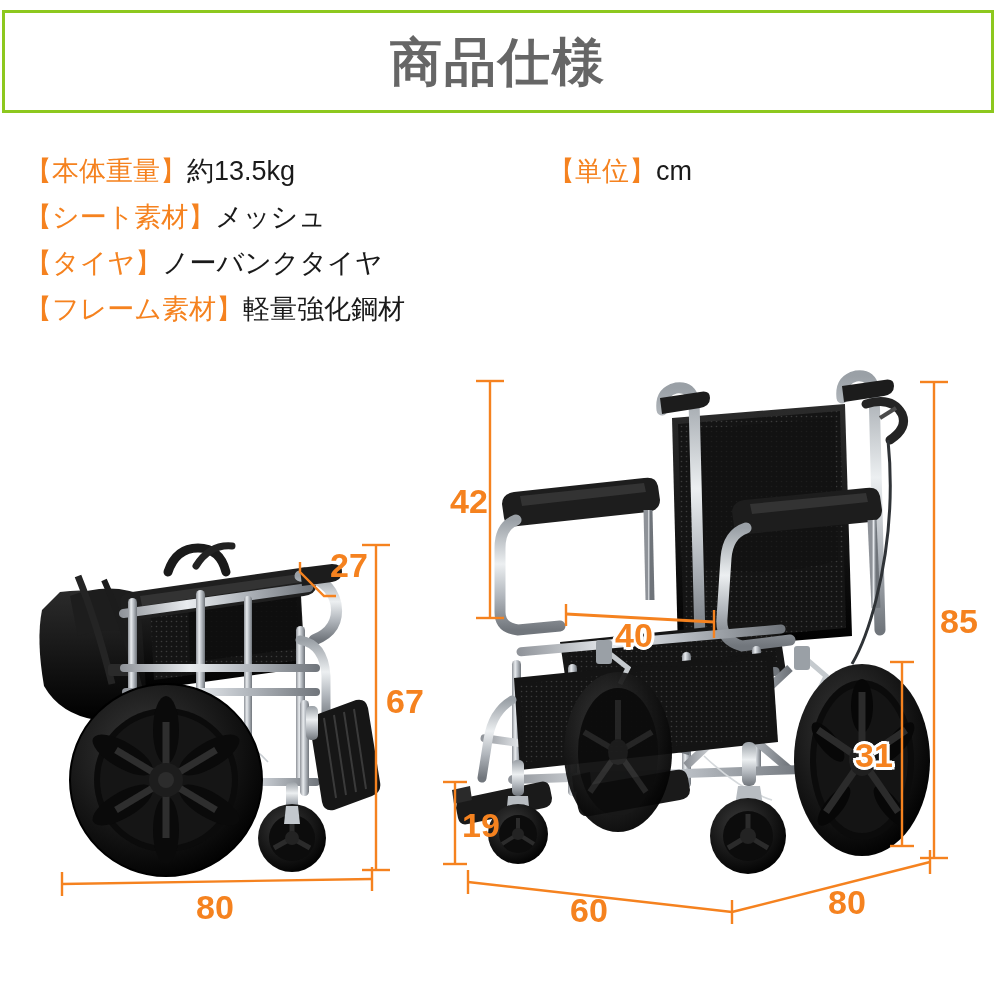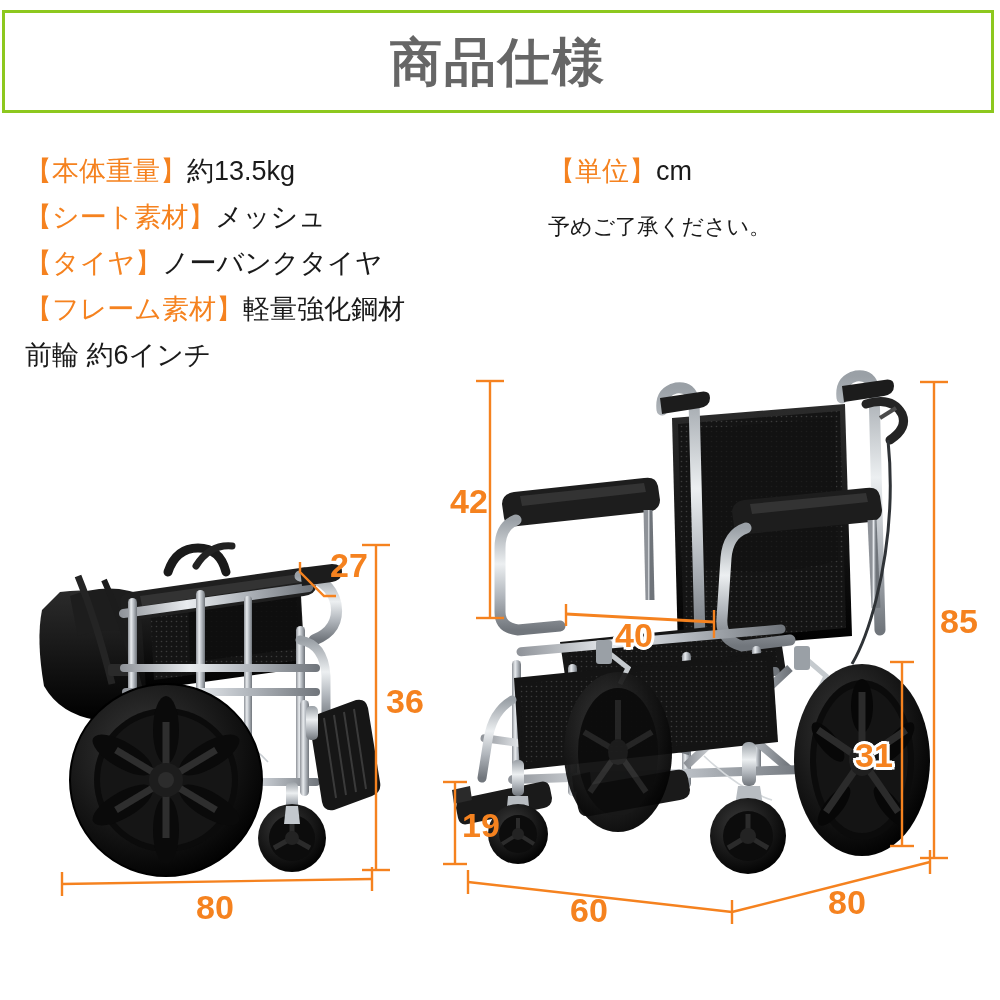--- a/index.html
+++ b/index.html
@@ -118,31 +118,27 @@
     </div>
     <div class="spec-line">
       <span class="key">【シート素材】</span><span class="val">メッシュ</span>
     </div>
     <div class="spec-line">
       <span class="key">【タイヤ】</span><span class="val">ノーバンクタイヤ</span>
     </div>
     <div class="spec-line">
       <span class="key">【フレーム素材】</span><span class="val">軽量強化鋼材</span>
     </div>
-    <div class="spec-line">
-      <span class="val">前輪 約6インチ</span>
-    </div>
   </div>
 
   <div class="spec-right">
     <div class="spec-line">
       <span class="key">【単位】</span><span class="val">cm</span>
     </div>
     <div class="note-gap"></div>
-    <div class="note-line">予めご了承ください。</div>
   </div>
 
   <svg class="diagram" viewBox="0 0 1000 1000">
     <defs>
       <linearGradient id="chrome" x1="0" y1="0" x2="1" y2="0">
         <stop offset="0%" stop-color="#8e9298"></stop>
         <stop offset="35%" stop-color="#e9ecef"></stop>
         <stop offset="60%" stop-color="#b9bec4"></stop>
         <stop offset="100%" stop-color="#6f747a"></stop>
       </linearGradient>
@@ -444,21 +440,21 @@
 
       <path d="M468 882 L732 912"></path>
       <path d="M732 912 L930 862"></path>
       <path d="M468 870 L468 894"></path>
       <path d="M732 900 L732 924"></path>
       <path d="M930 850 L930 874"></path>
     </g>
   </svg>
 
   <div class="dim-label" style="left:330px; top:548px;">27</div>
-  <div class="dim-label" style="left:386px; top:684px;">36</div>
+  <div class="dim-label" style="left:386px; top:684px;">67</div>
   <div class="dim-label" style="left:196px; top:890px;">80</div>
 
   <div class="dim-label" style="left:450px; top:484px;">42</div>
   <div class="dim-label" style="left:940px; top:604px;">85</div>
   <div class="dim-label outlined" style="left:615px; top:618px;">40</div>
   <div class="dim-label outlined" style="left:855px; top:738px;">31</div>
   <div class="dim-label" style="left:462px; top:808px;">19</div>
   <div class="dim-label" style="left:570px; top:893px;">60</div>
   <div class="dim-label" style="left:828px; top:885px;">80</div>
 

